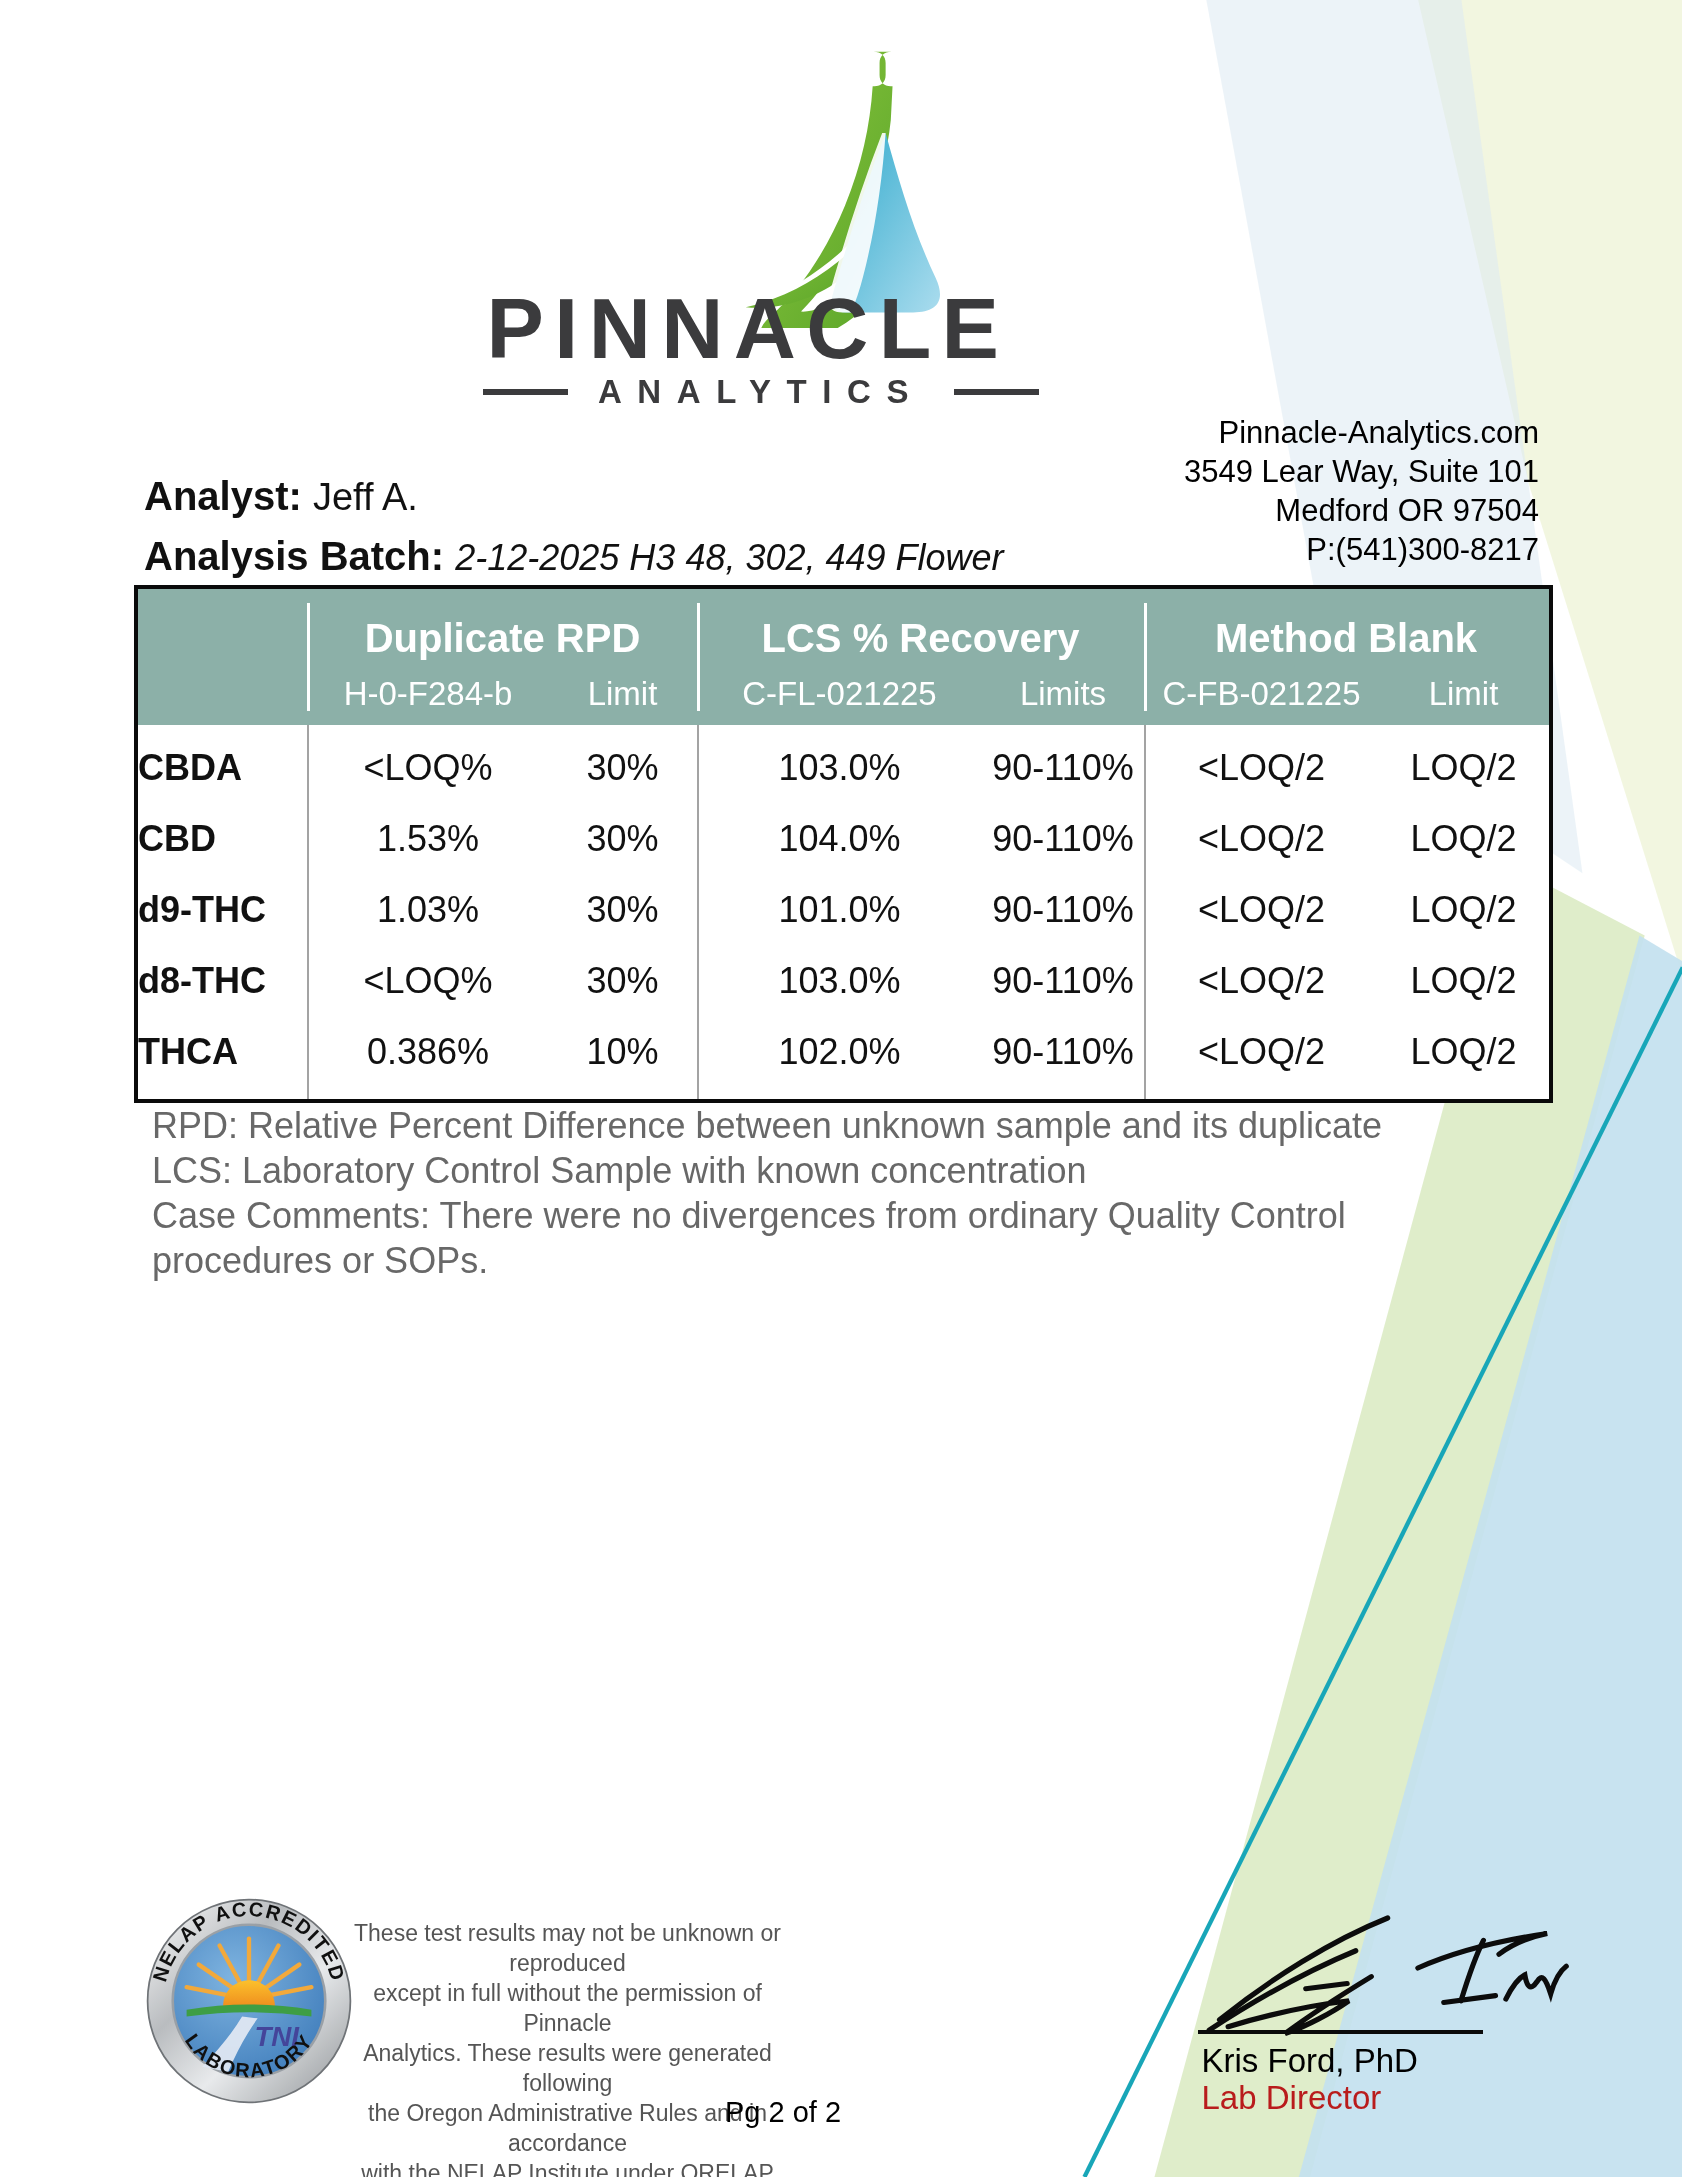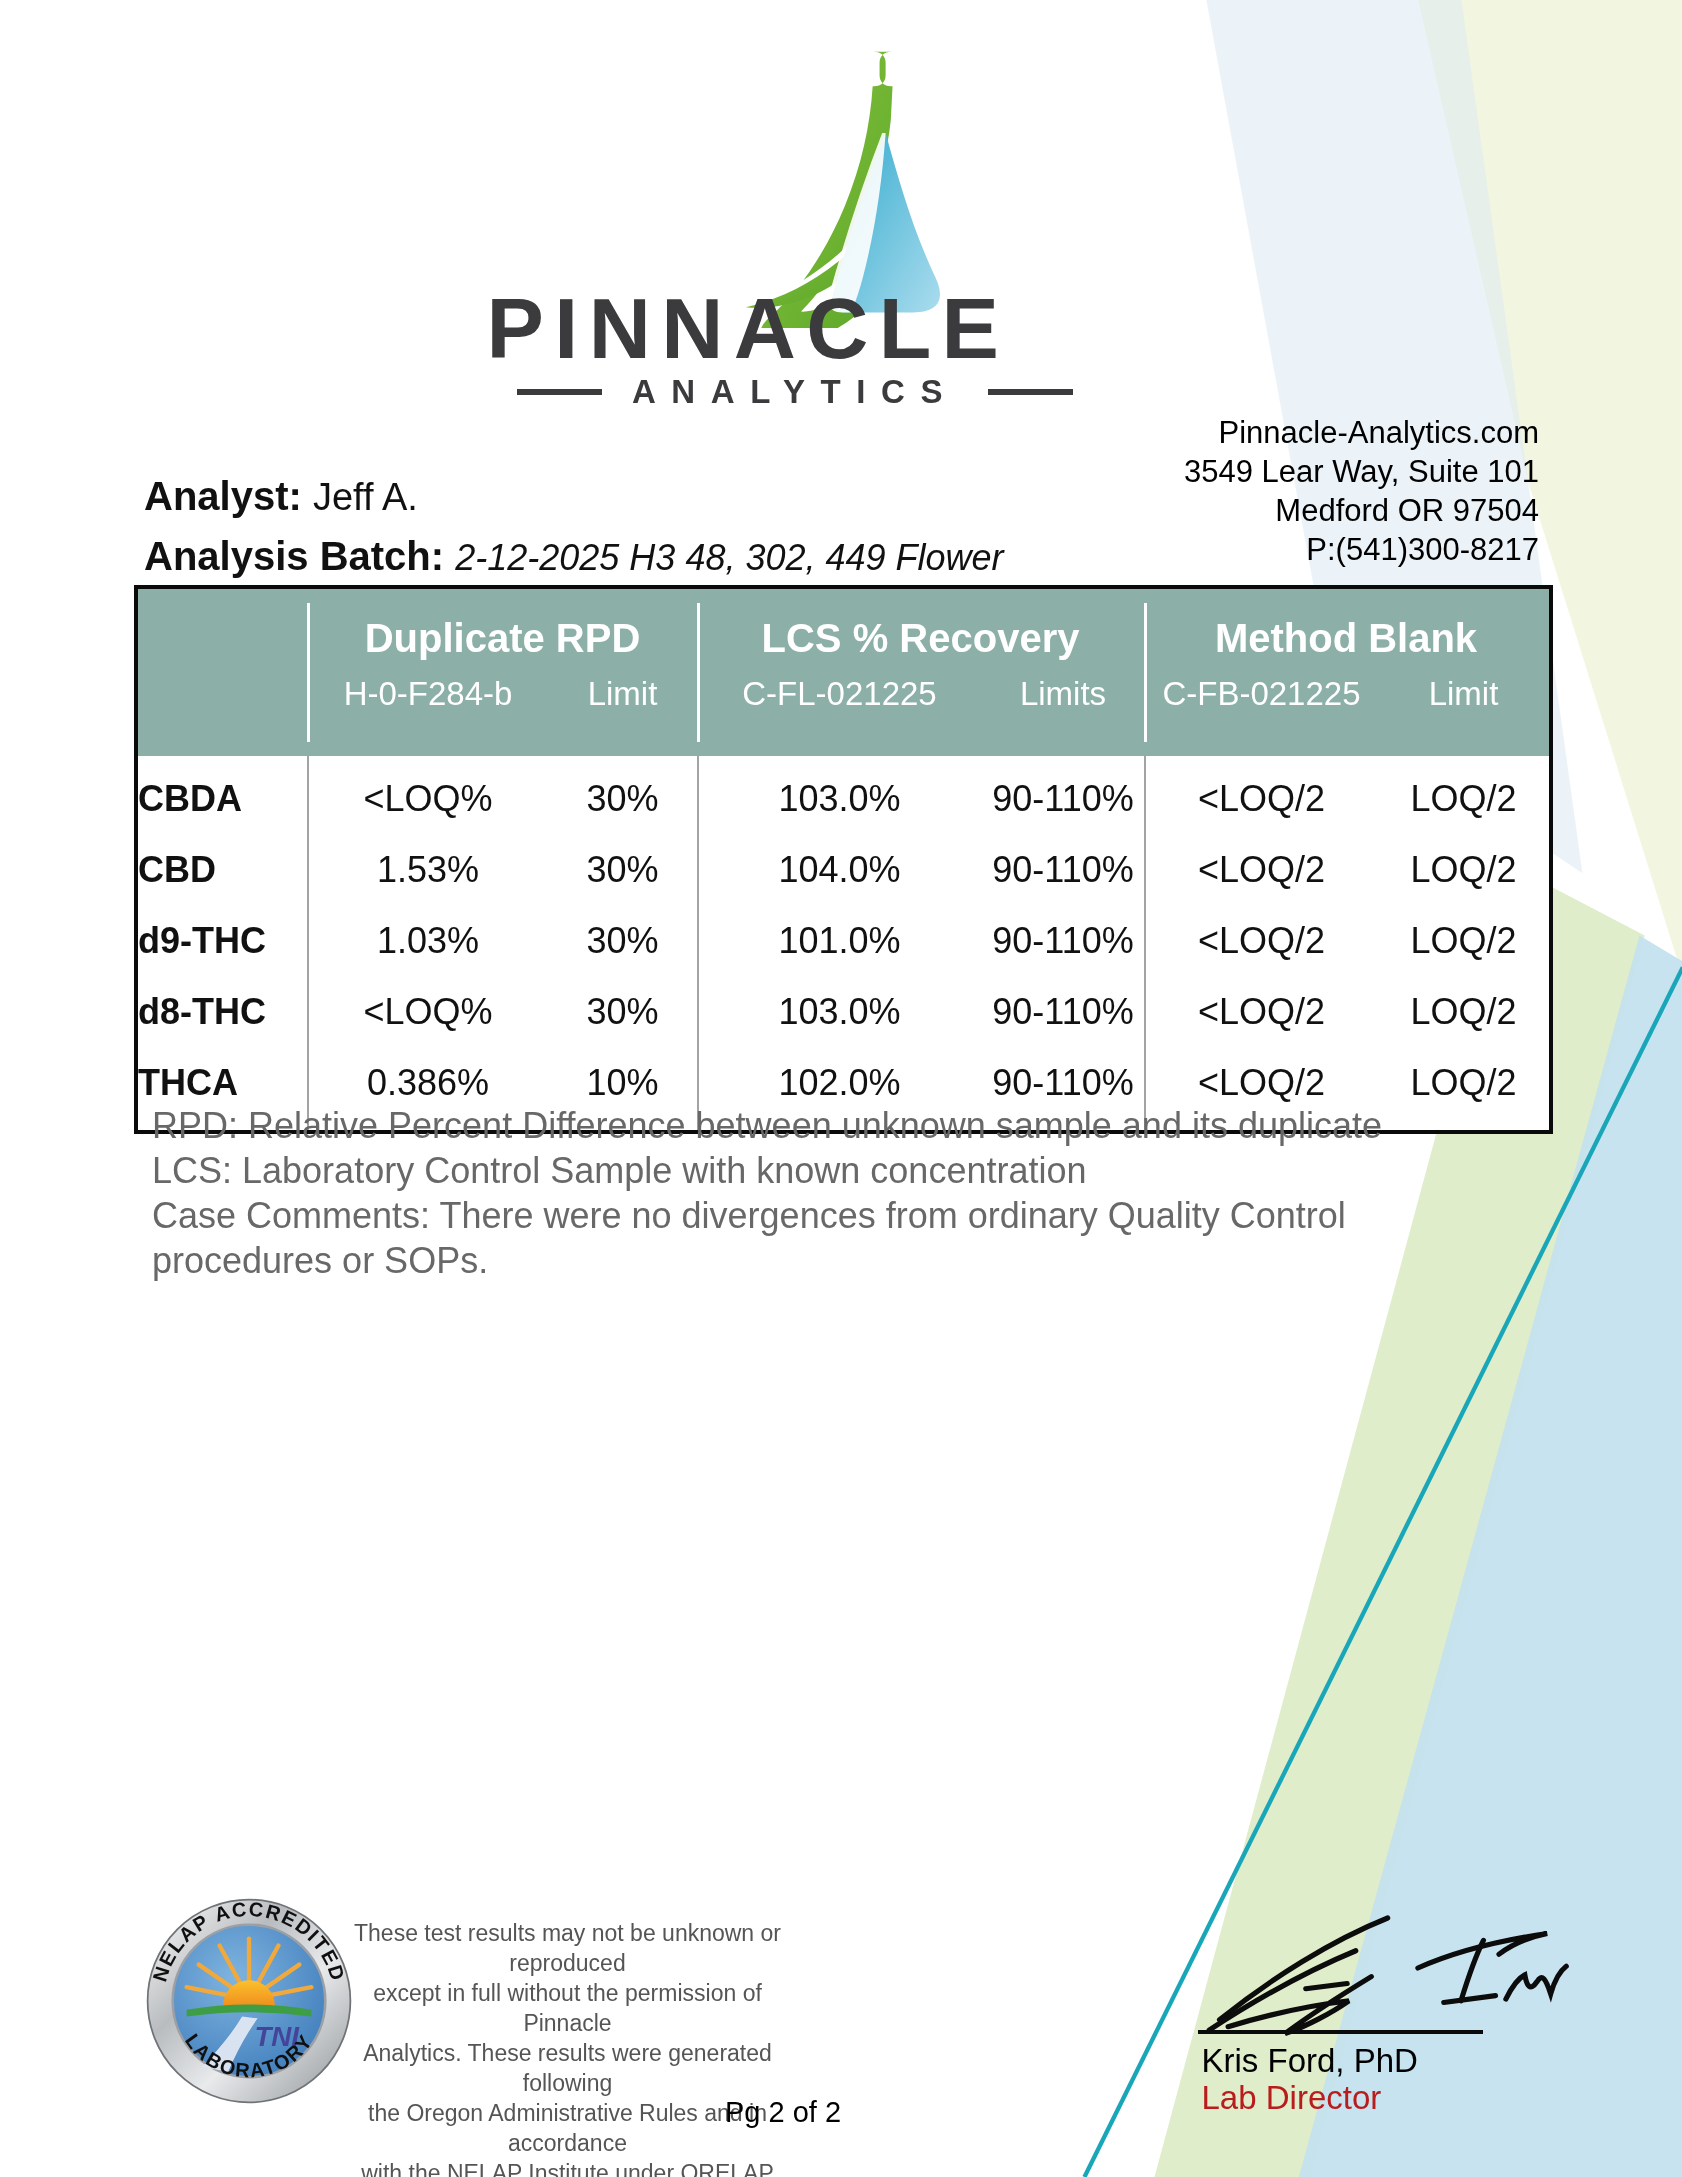--- a/index.html
+++ b/index.html
@@ -16,21 +16,21 @@
 
   
   .logo-flask{position:absolute;left:716px;top:50px;width:246px;height:278px;}
   .brand{
     position:absolute;left:0;top:285px;width:1496px;
     text-align:center;font-weight:bold;font-size:86px;letter-spacing:10.4px;
     color:#3b3b3d; line-height:1;
   }
   .brand-sub{
     position:absolute;left:0;top:374px;width:1522px;height:35px;
-    display:flex;align-items:center;justify-content:center;gap:30px;padding-left:34px;
+    display:flex;align-items:center;justify-content:center;gap:30px;
   }
   .brand-sub .rule{width:85px;height:6px;background:#3b3b3d;}
   .brand-sub .txt{font-weight:bold;font-size:33px;letter-spacing:15.6px;color:#3b3b3d;}
 
   
   .qc-title{position:absolute;left:141px;top:403px;font-size:50px;font-weight:bold;color:#000;}
   .line-analyst{position:absolute;left:144px;top:474px;font-size:40px;}
   .line-batch{position:absolute;left:144px;top:534px;font-size:40px;}
   .lbl{font-weight:bold;}
   .analyst-val{font-weight:normal;font-size:38px;}
@@ -39,21 +39,21 @@
     position:absolute;right:144px;top:413px;text-align:right;
     font-size:31px;line-height:39px;color:#000;
   }
 
   
   .qc-table{
     position:absolute;left:134px;top:585px;width:1411px;
     border:4.3px solid #0a0a0a;background:#fff;
   }
   .qc-head{
-    position:relative;height:167px;background:#8cb0a8;color:#fff;
+    position:relative;height:136px;background:#8cb0a8;color:#fff;
     display:grid;grid-template-columns:170px 240px 149px 285px 162px 235px 169px;
     grid-template-rows:74px 61px;
   }
   .gtitle{font-size:40px;font-weight:bold;display:flex;align-items:flex-end;justify-content:center;padding-bottom:1.7px;}
   .g1{grid-column:2/4;grid-row:1;}
   .g2{grid-column:4/6;grid-row:1;}
   .g3{grid-column:6/8;grid-row:1;margin-top:8px;}
   .sub{font-size:33px;display:flex;align-items:center;justify-content:center;grid-row:2;}
   .head-sep{position:absolute;top:14px;bottom:14px;width:2.6px;background:#fff;}
   .qc-body{

